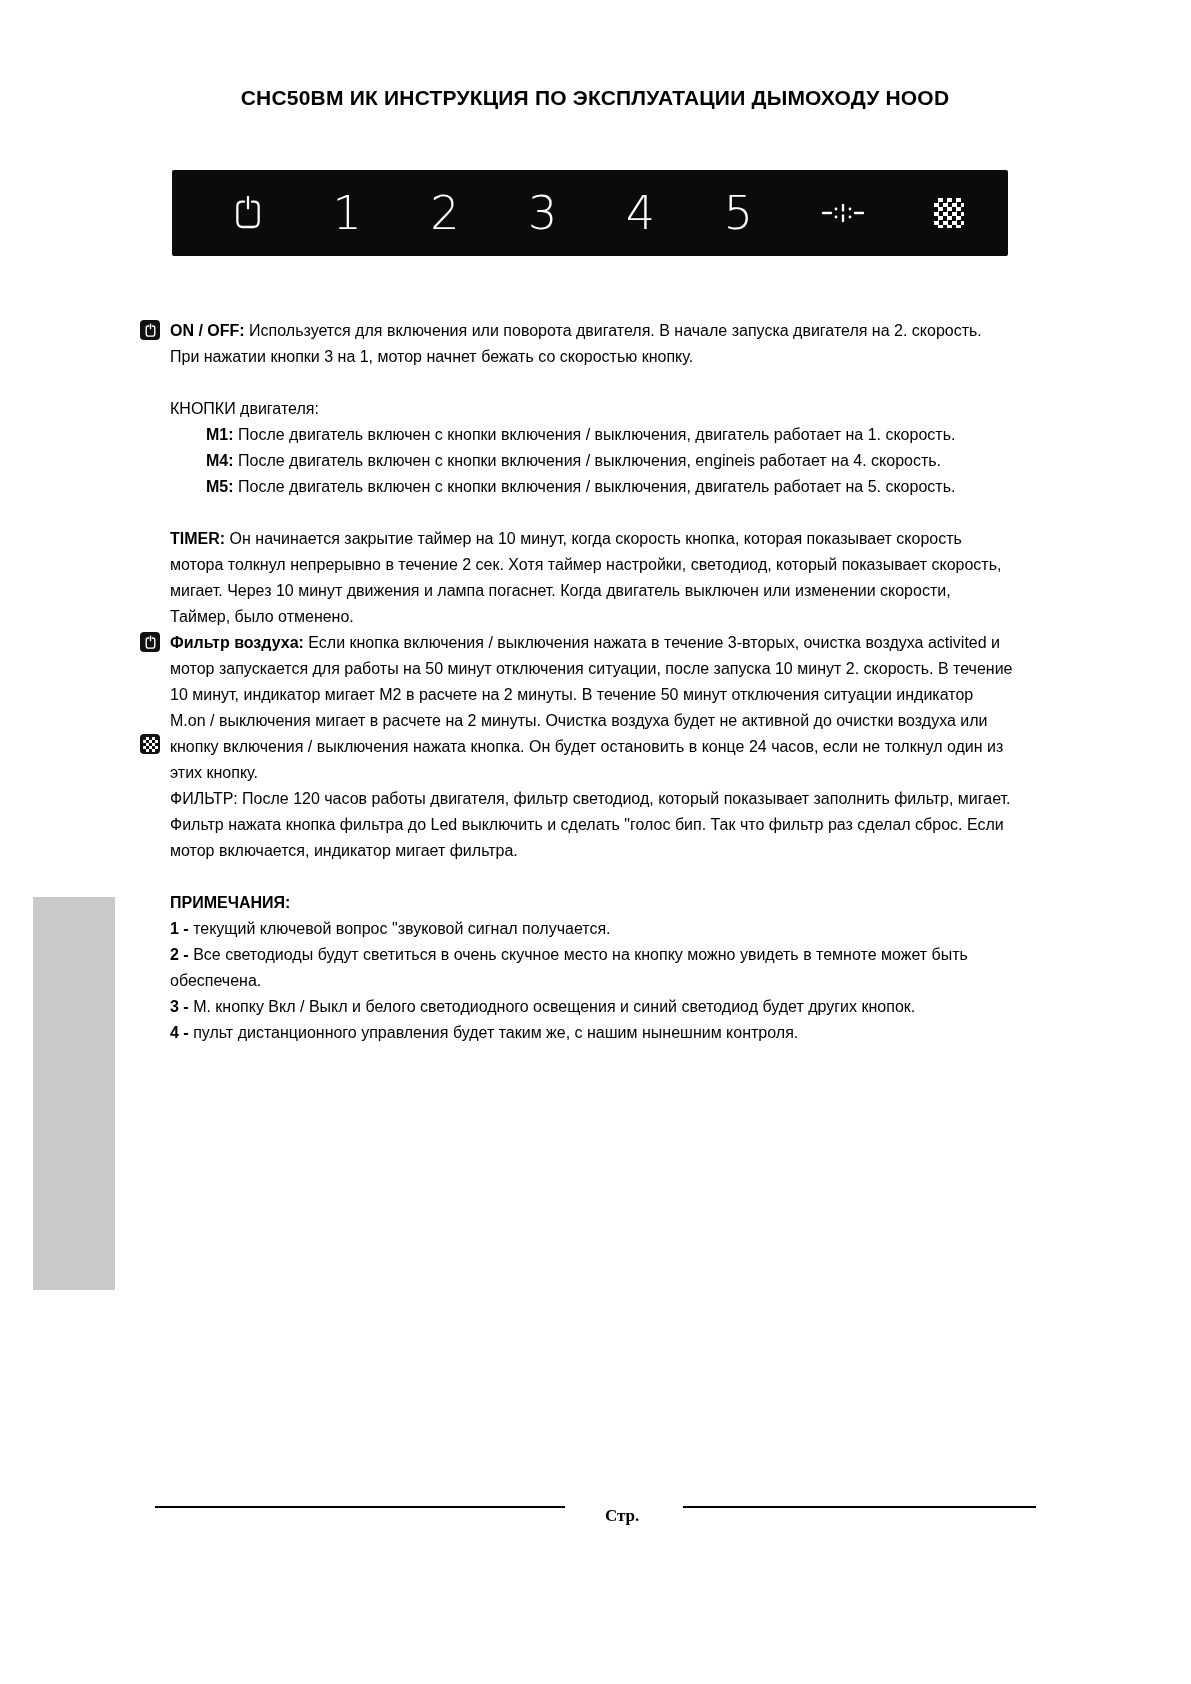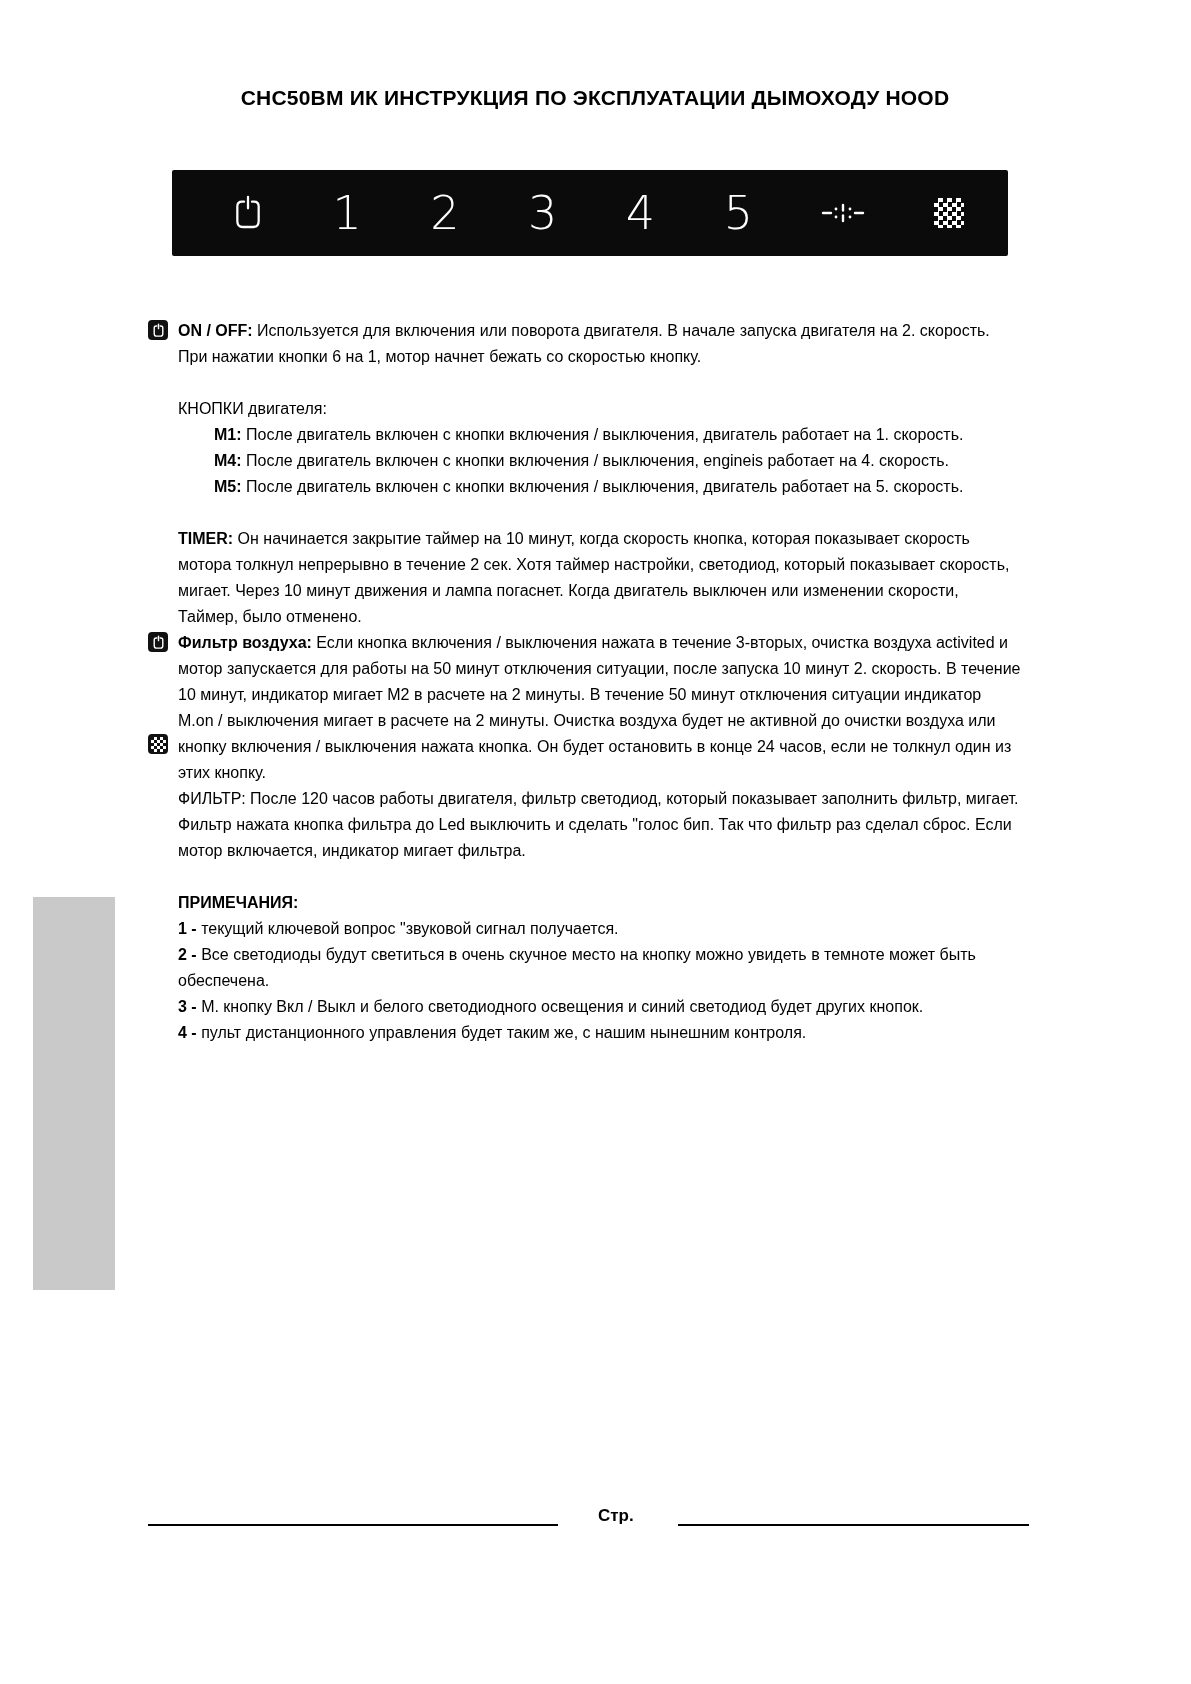--- a/index.html
+++ b/index.html
@@ -38,21 +38,21 @@
   .picon, .licon { display:flex; align-items:center; }
 
   .checker {
     width:30px; height:30px;
     background-image: conic-gradient(#fff 0 90deg, transparent 90deg 180deg, #fff 180deg 270deg, transparent 270deg 360deg);
     background-size:9px 9px;
   }
 
   .content {
     position:absolute; left:170px; top:318px; width:843px;
-    font-size:16px; line-height:26px;margin-left:8px;
+    font-size:16px; line-height:26px;
   }
   .content p { margin:0; }
   .rel { position:relative; }
   .indent { text-indent:36px; }
   .indent-sm { text-indent:26px; }
   .mt { margin-top:26px !important; }
 
   .margin-icon {
     position:absolute; left:-30px; top:2px;
     width:20px; height:20px;
@@ -60,22 +60,22 @@
     display:flex; align-items:center; justify-content:center;
   }
   .margin-icon.filter-pos { top:104px; background:#111; }
   .checker-sm {
     width:15px; height:15px;
     background-image: conic-gradient(#fff 0 90deg, transparent 90deg 180deg, #fff 180deg 270deg, transparent 270deg 360deg);
     background-size:6px 6px;
   }
 
   .footer {
-    position:absolute; left:148px; top:1506px; width:881px;
-    display:flex; align-items:flex-end;
+    position:absolute; left:155px; top:1506px; width:881px;
+    display:flex; align-items:flex-start;font-family:Liberation Serif, serif;
   }
   .fline { height:2px; background:#000; }
   .fl { width:410px; }
   .fr { flex:1; }
   .ftext { padding:0 44px 0 40px; font-weight:bold; font-size:17px; }
 </style>
 </head>
 <body>
 
 <div class="page">
@@ -116,21 +116,21 @@
     <p class="rel">
       <span class="margin-icon">
         <svg width="13" height="15" viewBox="0 0 24 28" fill="none" stroke="#ffffff" stroke-width="2.6" stroke-linecap="round">
           <path d="M9 5.5 H7.5 C5 5.5 4 7 4 9 V20 C4 23 5.5 24.5 8 24.5 H16 C18.5 24.5 20 23 20 20 V9 C20 7 19 5.5 16.5 5.5 H15"></path>
           <path d="M12 2 V10.5"></path>
         </svg>
       </span>
       <b>ON / OFF:</b>
       <span>Используется для включения или поворота двигателя. В начале запуска двигателя на 2. скорость.</span>
     </p>
-    <p>При нажатии кнопки 6 на 1, мотор начнет бежать со скоростью кнопку.</p>
+    <p>При нажатии кнопки 3 на 1, мотор начнет бежать со скоростью кнопку.</p>
 
     <p class="mt">КНОПКИ двигателя:</p>
 
     <p class="indent">
       <b>M1:</b>
       <span>После двигатель включен с кнопки включения / выключения, двигатель работает на 1. скорость.</span>
     </p>
     <p class="indent">
       <b>M4:</b>
       <span>После двигатель включен с кнопки включения / выключения, engineis работает на 4. скорость.</span>

